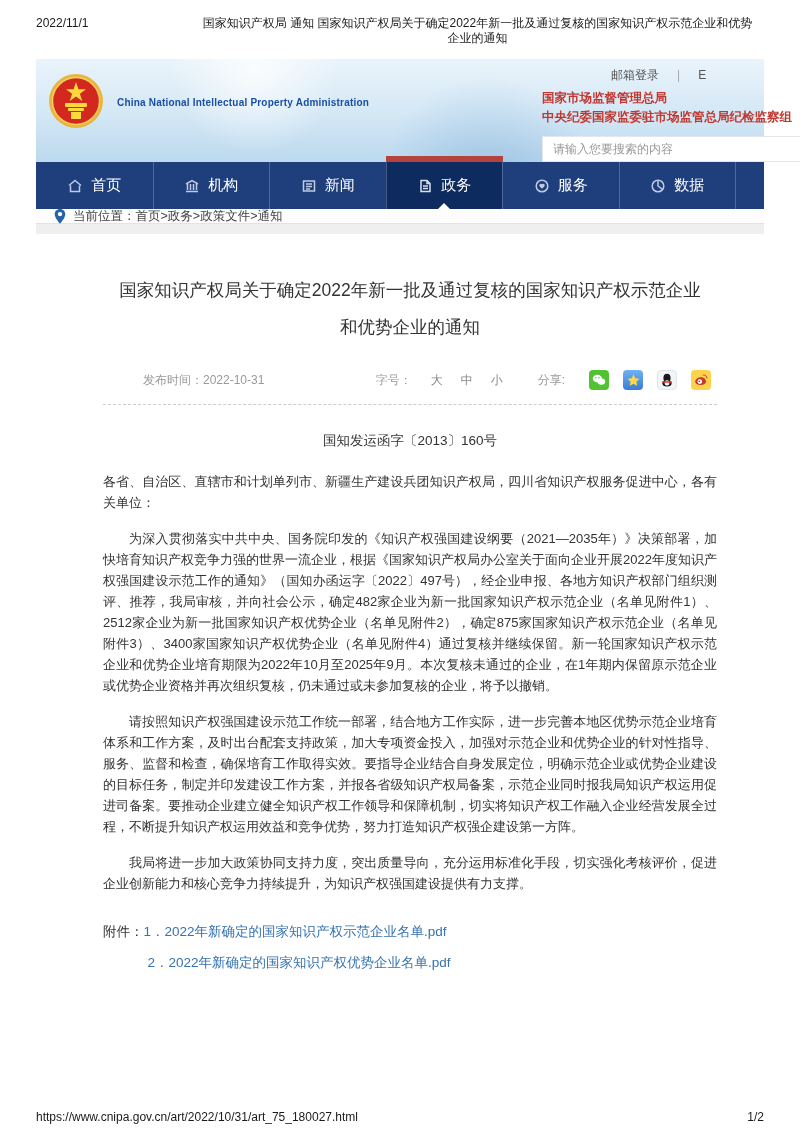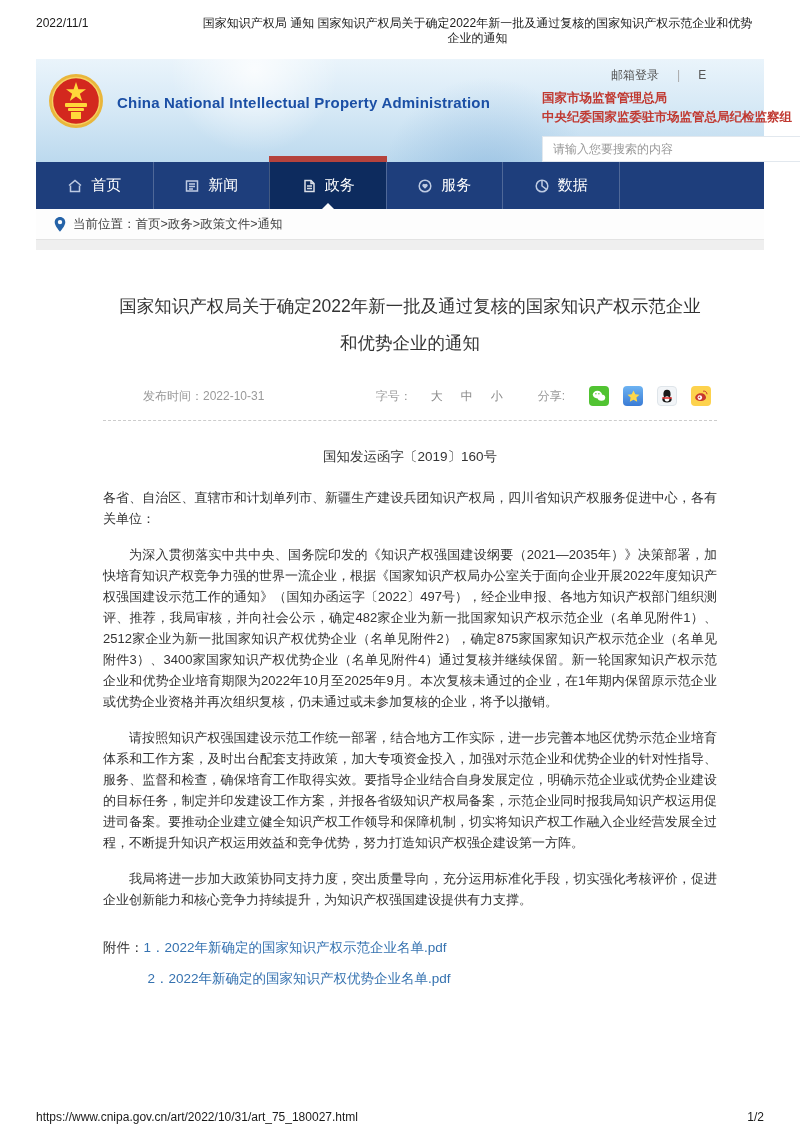--- a/index.html
+++ b/index.html
@@ -19,42 +19,42 @@
   .banner { height:103px; position:relative;
     background:
       radial-gradient(circle 150px at 62% 120%, rgba(120,170,215,.45), rgba(120,170,215,0) 70%),
       radial-gradient(circle 120px at 30% 10%, rgba(255,255,255,.8), rgba(255,255,255,0) 70%),
       linear-gradient(180deg,#eaf4fb 0%, #d3e7f5 55%, #bcd9ee 100%);
   }
   .brand { position:absolute; left:12px; top:14px; display:flex; align-items:center; cursor:pointer; }
   .emblem { width:56px; height:56px; flex:none; }
   .brand-text { margin-left:13px; color:#1b4fa5; }
   .brand-cn { font-size:29px; font-weight:bold; letter-spacing:9px; line-height:32px; white-space:nowrap; }
-  .brand-en { font-size:15px; font-weight:bold; letter-spacing:.2px; margin-top:3px; white-space:nowrap; }
+  .brand-en { font-size:10px; font-weight:bold; letter-spacing:.2px; margin-top:3px; white-space:nowrap; }
   .top-utility { position:absolute; left:575px; top:8px; width:260px; font-size:12px; color:#555; white-space:nowrap; }
   .top-utility .sep { margin:0 18px; color:#aaa; }
   .top-utility a { cursor:pointer;text-align:right; }
   .red-links { position:absolute; left:506px; top:30px; width:320px; color:#c03931; font-weight:bold; font-size:12.5px; line-height:19px; white-space:nowrap; }
   .red-links div { cursor:pointer; }
   .search-wrap { position:absolute; left:506px; top:77px; width:300px; height:26px; }
   .search-wrap input { width:100%; height:100%; border:1px solid #e2e8ee; background:#fff; padding:0 10px; font-size:12px; color:#666; outline:none; font-family:inherit; }
   .search-wrap input::placeholder { color:#999; }
   
   .nav { height:47px; background:#1e3e7c; display:flex; position:relative; }
   .nav-item { width:116.5px; flex:none; display:flex; align-items:center; justify-content:center; gap:8px;
     color:#fff; font-size:15px; cursor:pointer; border-left:1px solid rgba(255,255,255,.22); position:relative; }
   .nav-item:first-child { border-left:none; }
   .nav-item svg { opacity:.85; }
   .nav-item.active { background:#0d2b5e; }
   .nav-item.active::before { content:""; position:absolute; left:-1px; right:-1px; top:-6px; height:6px; background:#b5433d; }
   .nav-item.active::after { content:""; position:absolute; bottom:0; left:50%; margin-left:-6px;
     border-left:6px solid transparent; border-right:6px solid transparent; border-bottom:6px solid #fdfdfd; }
   .nav-fill { flex:1; border-left:1px solid rgba(255,255,255,.22); }
   
-  .crumb { height:30px; display:flex; align-items:center; padding-left:18px; font-size:12.5px; color:#444; background:#fdfdfd; }
+  .crumb { height:14px; display:flex; align-items:center; padding-left:18px; font-size:12.5px; color:#444; background:#fdfdfd; }
   .crumb svg { margin-right:7px; }
   .crumb .part { cursor:pointer; }
   .gray-strip { height:11px; background:#efefef; border-top:1px solid #e3e3e3; }
   
   .article { background:#fff; padding:38px 47px 28px 67px; }
   .art-title { font-size:17.5px; color:#333; text-align:center; line-height:37px; font-weight:400; margin:0 10px 24px 10px; }
   .meta { display:flex; align-items:center; padding:0 6px 14px 40px; border-bottom:1px dashed #ccc; font-size:12px; color:#999; }
   .meta-right { margin-left:auto; display:flex; align-items:center; }
   .fs-label { margin-right:10px; }
   .fs-opt { margin:0 9px; color:#888; cursor:pointer; }
@@ -112,20 +112,28 @@
   <div class="nav">
     <div class="nav-item">
       <svg width="16" height="16" viewBox="0 0 16 16" fill="none" stroke="#dbe4f5" stroke-width="1.5">
           <path d="M2 7.5 8 2.5 14 7.5"></path>
           <path d="M3.5 7.5V13.5H12.5V7.5"></path>
         </svg>
       <span>首页</span>
     </div>
     <div class="nav-item">
       <svg width="16" height="16" viewBox="0 0 16 16" fill="none" stroke="#dbe4f5" stroke-width="1.5">
+          <path d="M2 6 8 2.5 14 6"></path>
+          <path d="M3.5 6v6M6.5 6v6M9.5 6v6M12.5 6v6"></path>
+          <path d="M2 13.5h12"></path>
+        </svg>
+      <span>机构</span>
+    </div>
+    <div class="nav-item">
+      <svg width="16" height="16" viewBox="0 0 16 16" fill="none" stroke="#dbe4f5" stroke-width="1.5">
           <rect x="2.5" y="3" width="11" height="10"></rect>
           <path d="M5 6h6M5 8.5h6M5 11h4"></path>
         </svg>
       <span>新闻</span>
     </div>
     <div class="nav-item active">
       <svg width="16" height="16" viewBox="0 0 16 16" fill="none" stroke="#ffffff" stroke-width="1.5">
           <path d="M4 2.5h6l3 3v8H4z"></path>
           <path d="M10 2.5v3h3"></path>
           <path d="M6 8h5M6 10.5h5"></path>
@@ -200,21 +208,21 @@
           <svg width="14" height="12" viewBox="0 0 14 12">
               <path d="M7 3.2C4 3.2 1.2 5.2 1.2 7.6c0 2 2.3 3.4 5.2 3.4 3.2 0 5.6-1.6 5.6-3.6C12 5.3 9.8 3.2 7 3.2z" fill="#c8382e"></path>
               <circle cx="5.8" cy="7.6" r="2.3" fill="#fff"></circle>
               <circle cx="5.4" cy="7.3" r=".9" fill="#c8382e"></circle>
               <path d="M9.5 1.1c1.8-.3 3.4 1 3.5 2.8" fill="none" stroke="#c8382e" stroke-width="1" stroke-linecap="round"></path>
             </svg>
         </span>
       </div>
     </div>
 
-    <div class="doc-num">国知发运函字〔2019〕160号</div>
+    <div class="doc-num">国知发运函字〔2013〕160号</div>
 
     <div class="body-text addressee">各省、自治区、直辖市和计划单列市、新疆生产建设兵团知识产权局，四川省知识产权服务促进中心，各有关单位：</div>
     <p class="body-text para">为深入贯彻落实中共中央、国务院印发的《知识产权强国建设纲要（2021—2035年）》决策部署，加快培育知识产权竞争力强的世界一流企业，根据《国家知识产权局办公室关于面向企业开展2022年度知识产权强国建设示范工作的通知》（国知办函运字〔2022〕497号），经企业申报、各地方知识产权部门组织测评、推荐，我局审核，并向社会公示，确定482家企业为新一批国家知识产权示范企业（名单见附件1）、2512家企业为新一批国家知识产权优势企业（名单见附件2），确定875家国家知识产权示范企业（名单见附件3）、3400家国家知识产权优势企业（名单见附件4）通过复核并继续保留。新一轮国家知识产权示范企业和优势企业培育期限为2022年10月至2025年9月。本次复核未通过的企业，在1年期内保留原示范企业或优势企业资格并再次组织复核，仍未通过或未参加复核的企业，将予以撤销。</p>
     <p class="body-text para">请按照知识产权强国建设示范工作统一部署，结合地方工作实际，进一步完善本地区优势示范企业培育体系和工作方案，及时出台配套支持政策，加大专项资金投入，加强对示范企业和优势企业的针对性指导、服务、监督和检查，确保培育工作取得实效。要指导企业结合自身发展定位，明确示范企业或优势企业建设的目标任务，制定并印发建设工作方案，并报各省级知识产权局备案，示范企业同时报我局知识产权运用促进司备案。要推动企业建立健全知识产权工作领导和保障机制，切实将知识产权工作融入企业经营发展全过程，不断提升知识产权运用效益和竞争优势，努力打造知识产权强企建设第一方阵。</p>
     <p class="body-text para">我局将进一步加大政策协同支持力度，突出质量导向，充分运用标准化手段，切实强化考核评价，促进企业创新能力和核心竞争力持续提升，为知识产权强国建设提供有力支撑。</p>
 
     <div class="attach">
       <div class="attach-row">
         <span>附件：</span><a>1．2022年新确定的国家知识产权示范企业名单.pdf</a>
       </div>

